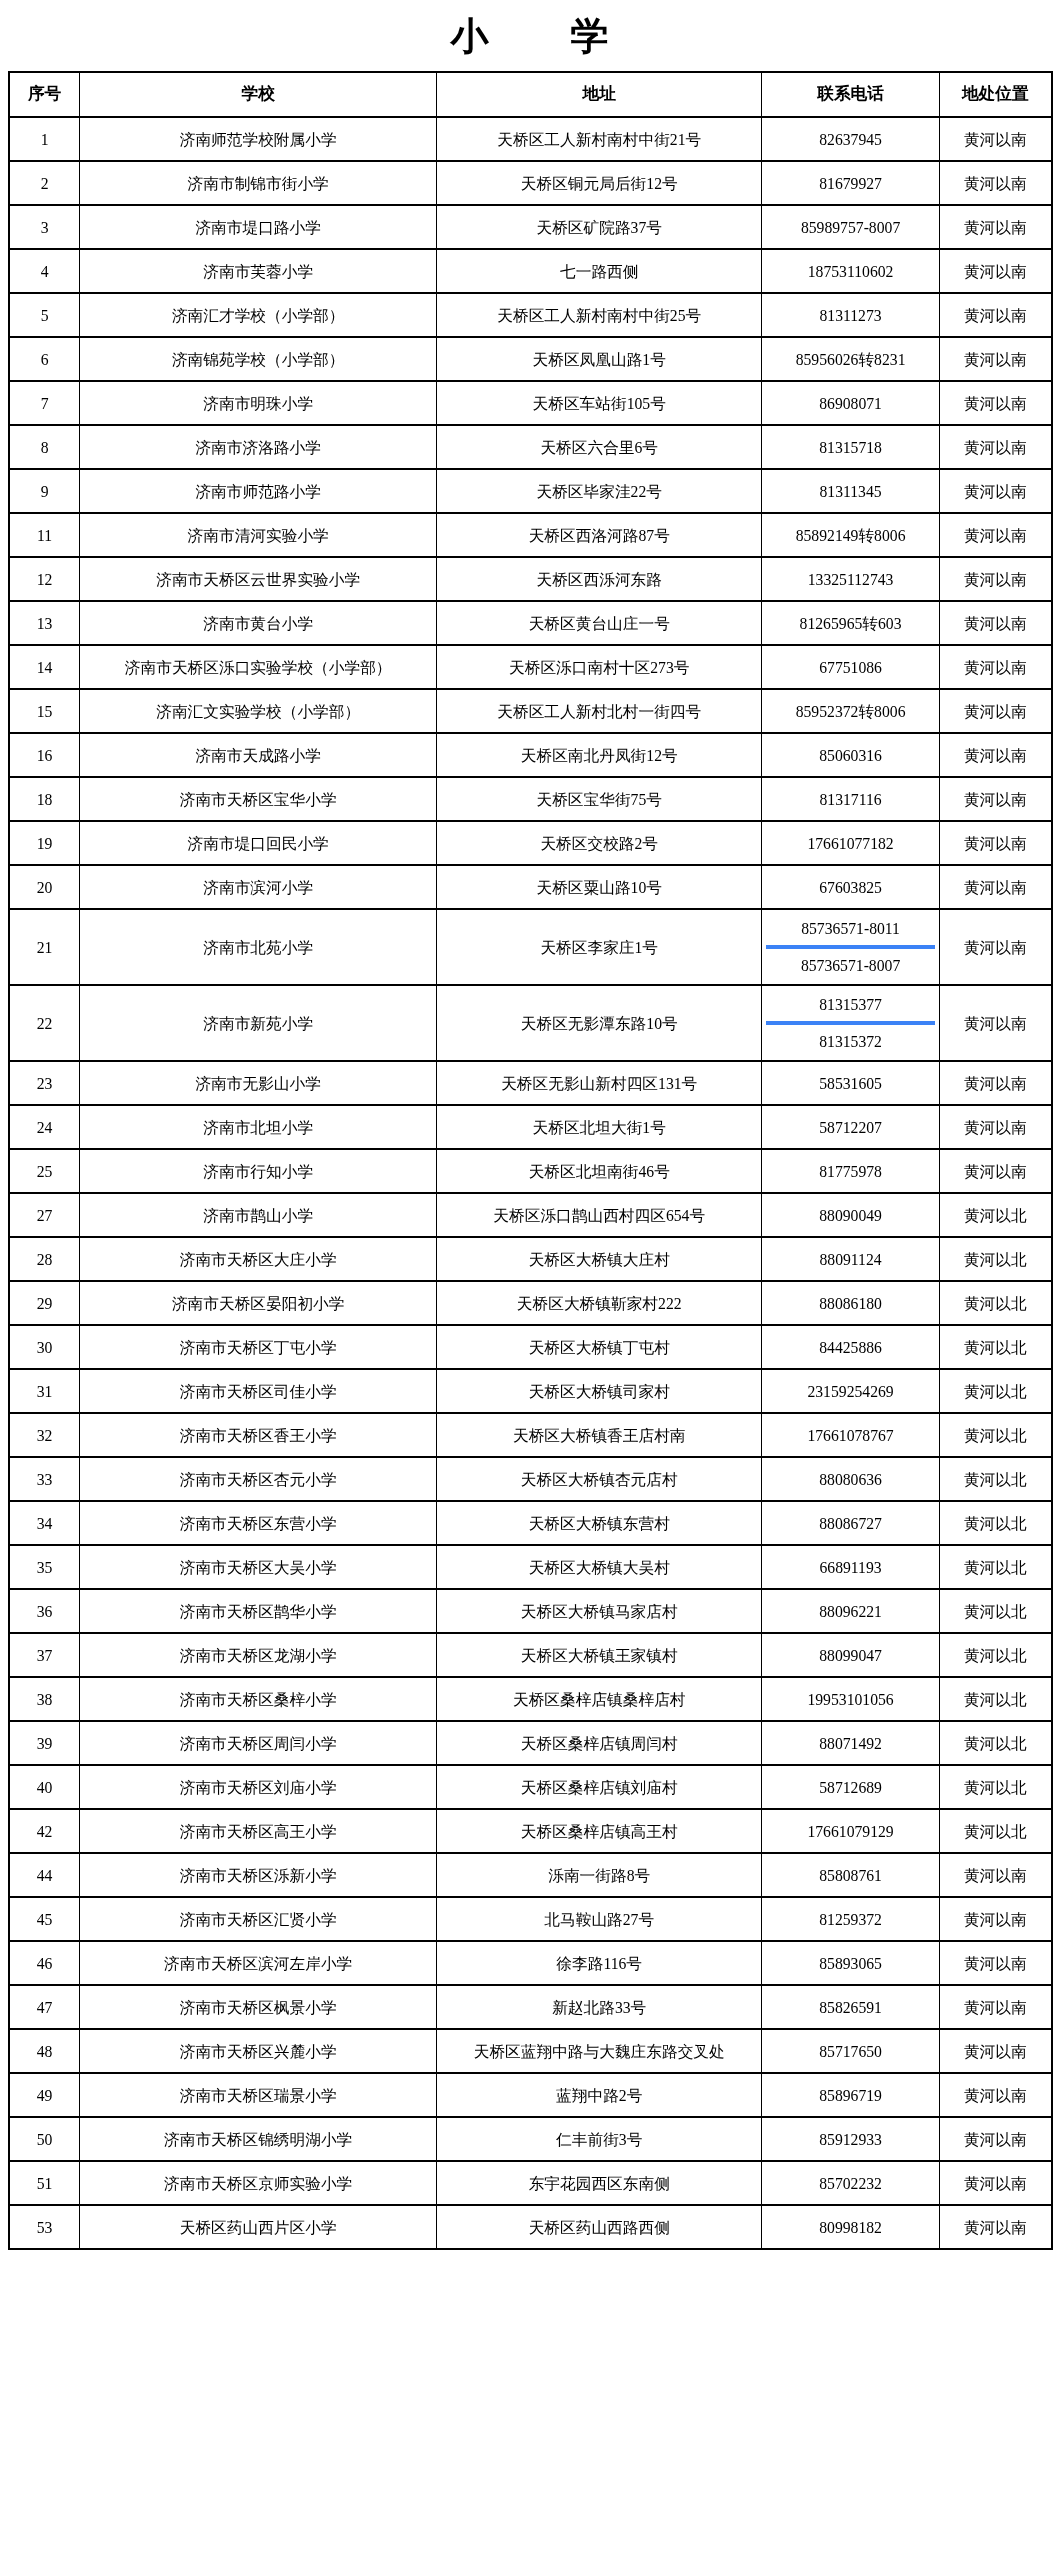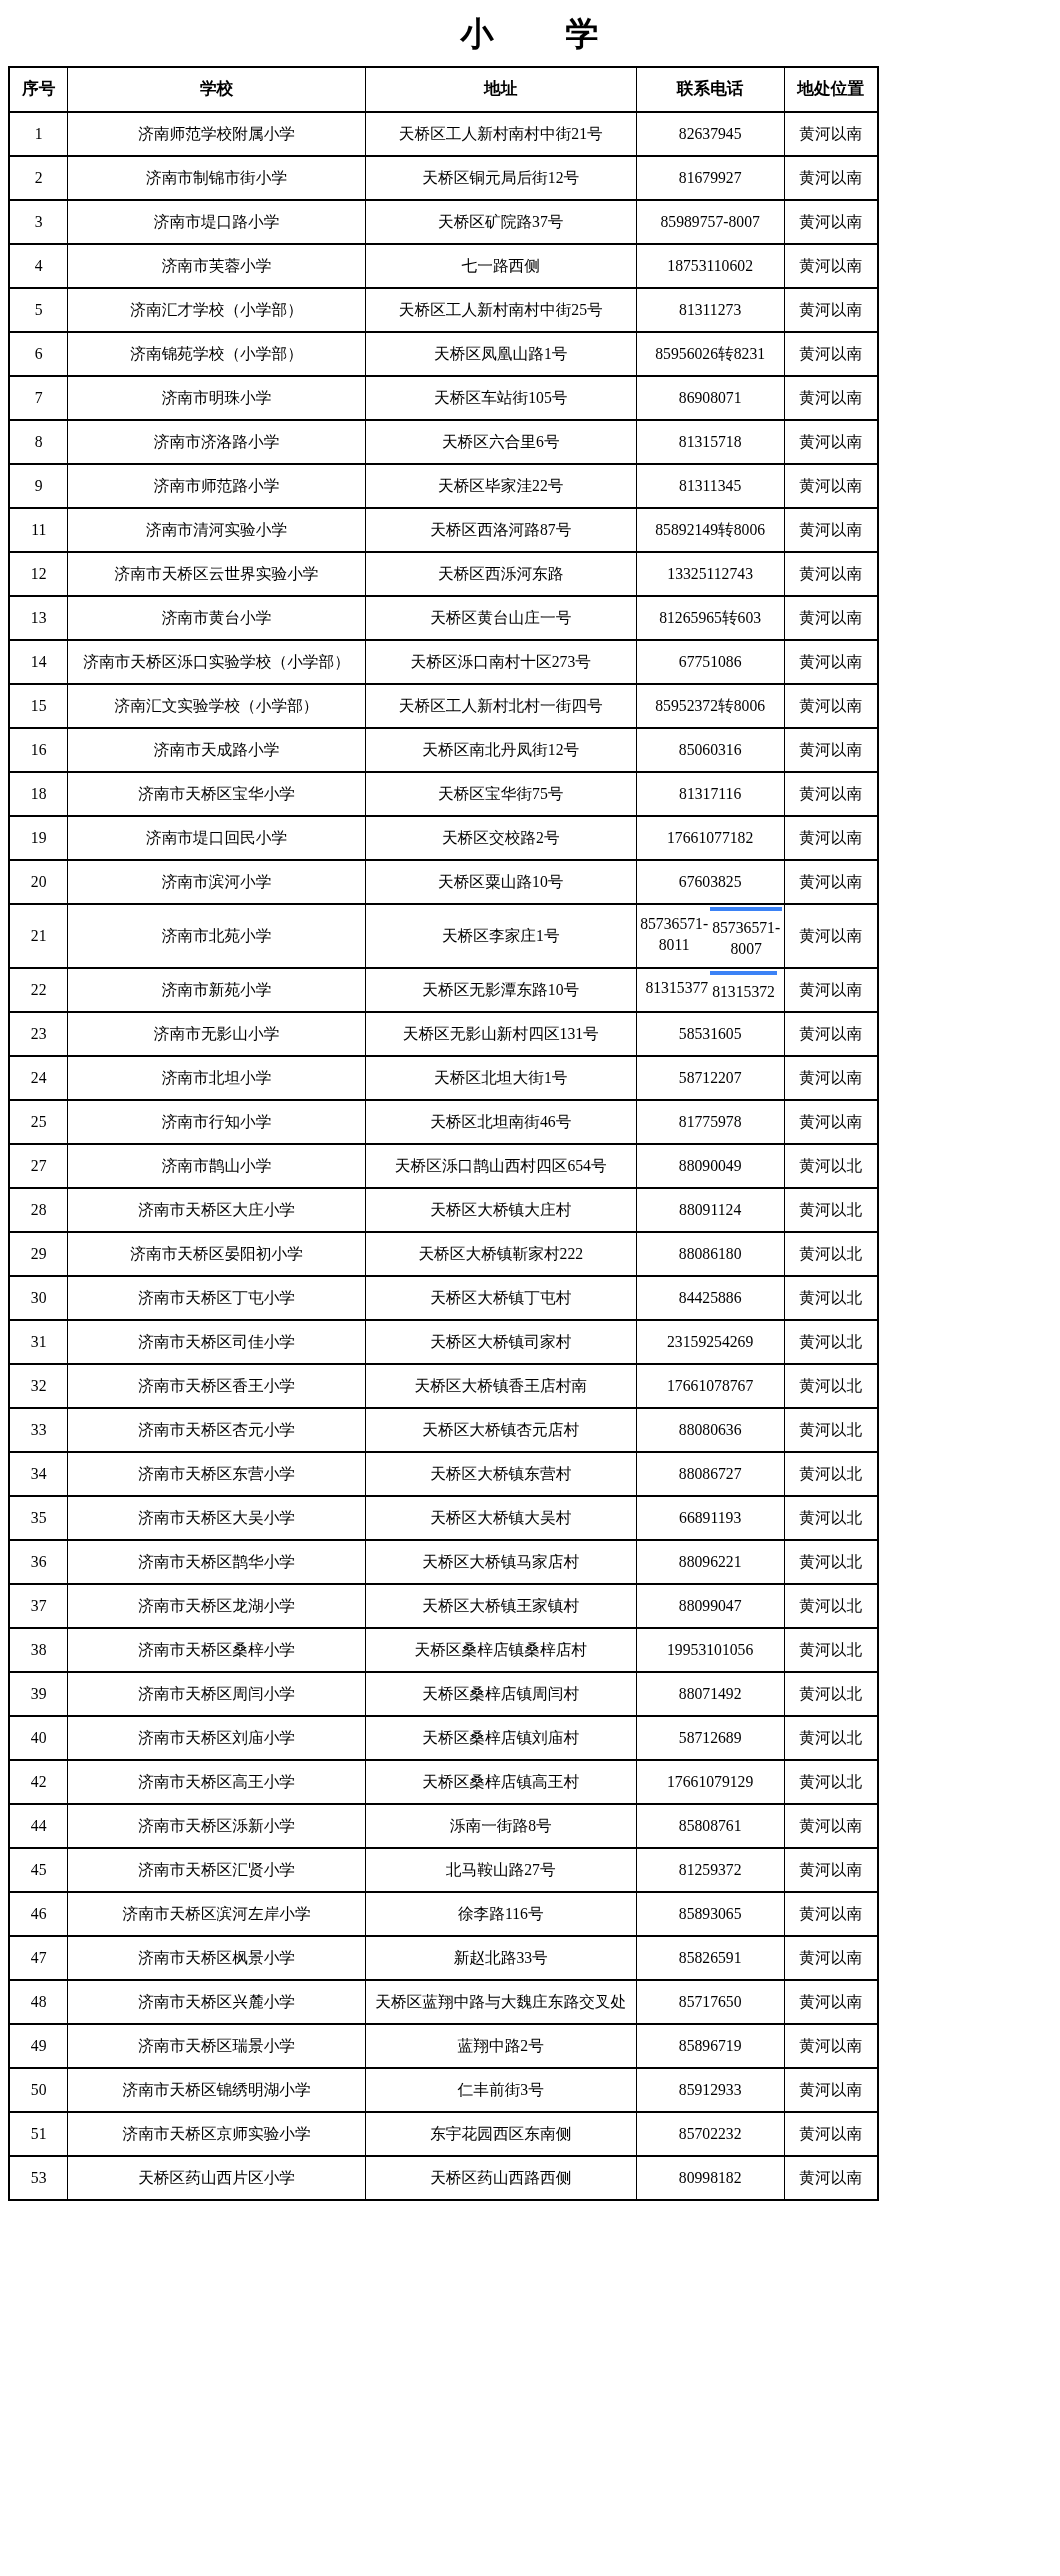--- a/index.html
+++ b/index.html
@@ -8,29 +8,29 @@
     font-family: "Liberation Serif", "DejaVu Serif", serif;
     color: #000000;
     width: 1061px;
   }
   .page {
     width: 1061px;
     padding: 7.9px 7.9px 9.8px 7.9px;
   }
   .doc-title {
     text-align: center;
-    font-size: 33px;
+    font-size: 38px;
     font-weight: bold;
     letter-spacing: 2px;
     white-space: pre;
     padding: 7.9px 0 13.7px 0;
     line-height: 1.1;
   }
   table.schools {
-    width: 871px;
+    width: 1045px;
     border-collapse: collapse;
     table-layout: fixed;
     border: 2px solid #000;
   }
   table.schools th, table.schools td {
     border: 1px solid #000;
     border-top: 2px solid #000;
     border-bottom: 2px solid #000;
     text-align: center;
     vertical-align: middle;
@@ -43,21 +43,21 @@
     font-weight: bold;
     height: 45px;
     font-size: 16.7px;
   }
   table.schools td { height: 44px; }
   col.c-no   { width: 6.8%; }
   col.c-school { width: 34.2%; }
   col.c-addr { width: 31.2%; }
   col.c-phone { width: 17.0%; }
   col.c-loc  { width: 10.8%; }
-  .phone-stack { display: flex; flex-direction: row; justify-content: center; }
+  .phone-stack { display: flex; flex-direction: column; justify-content: center; }
   .phone-part { padding: 5.9px 2px; }
   .phone-part.with-divider { border-top: 4px solid #3b82f6; }
   td.phone-cell-split { padding: 0; }
   .phone-lines div { line-height: 1.4; }
 </style>
 </head>
 <body>
 
 <div class="page">
   <div class="doc-title">小　　学</div>

